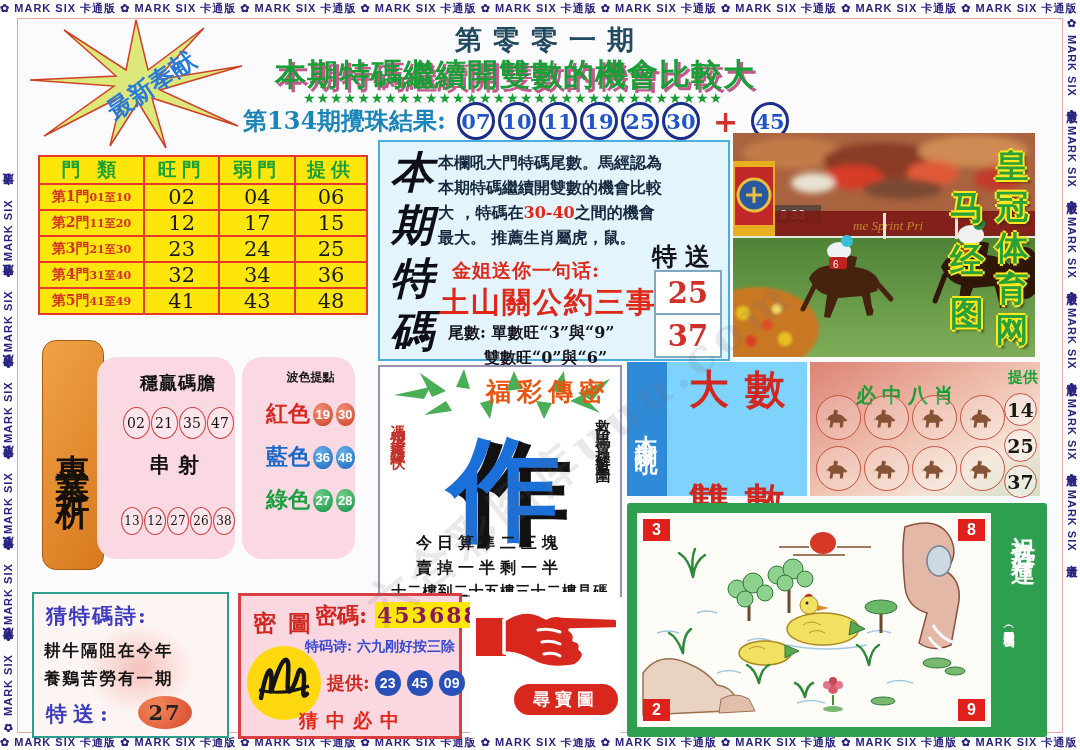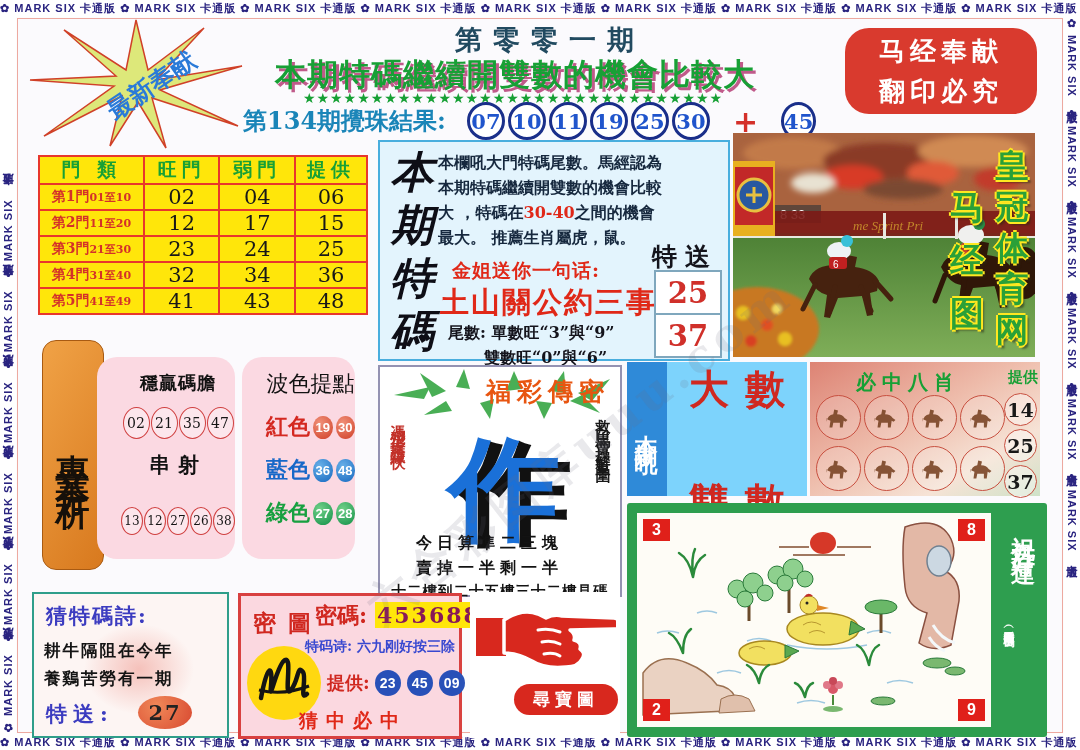--- a/index.html
+++ b/index.html
@@ -14,21 +14,21 @@
   .b-left{top:17px;bottom:16px;left:0;width:16px;writing-mode:vertical-rl;transform:rotate(180deg);line-height:16px;}
   .b-right{top:17px;bottom:16px;right:0;width:16px;writing-mode:vertical-rl;line-height:16px;}
   .inner{position:absolute;left:17px;top:18px;right:17px;bottom:17px;background:#fbfafd;border:1px solid #eda9a0;}
   
   .issue{left:370px;top:22px;width:360px;text-align:center;font-weight:900;font-size:27px;
          color:#214a60;letter-spacing:11px;}
   .main-title{left:250px;top:54px;width:530px;text-align:center;font-weight:900;font-size:31px;
          color:#17a035;letter-spacing:1px;text-shadow:3px 3px 0 #c05a8a;white-space:nowrap;}
   .stars{left:248px;top:90px;width:530px;text-align:center;color:#17a035;font-size:14px;letter-spacing:1px;
          font-family:"DejaVu Sans",sans-serif;white-space:nowrap;}
-  .result-row{left:243px;top:102px;width:560px;display:flex;align-items:center;gap:21px;}
+  .result-row{left:243px;top:102px;width:560px;display:flex;align-items:center;gap:11px;}
   .result-label{font-weight:900;font-size:24px;color:#1a85b8;white-space:nowrap;}
   .numball{width:32px;height:32px;border:3px solid #1a2f8a;border-radius:50%;background:#fff;
            color:#2055cc;font:bold 21px "DejaVu Serif",serif;display:flex;align-items:center;justify-content:center;}
   .plus{color:#d4302a;font-weight:900;font-size:30px;padding:0 2px;}
   .stamp{left:845px;top:28px;width:192px;height:86px;background:#d93a2e;border-radius:24px;color:#fff;
          text-align:center;font-weight:900;font-size:26px;line-height:40px;letter-spacing:5px;padding-top:3px;box-sizing:border-box;}
   
   .burst{left:26px;top:18px;width:218px;height:132px;}
   
   .tbl-title{left:38px;top:130px;width:332px;text-align:center;font-weight:900;font-size:21px;color:#141414;letter-spacing:3px;}
@@ -65,21 +65,21 @@
   .pinkbox{background:#fbd9e2;border-radius:20px;padding-left:24px;}
   .stable{left:97px;top:357px;width:114px;height:202px;text-align:center;}
   .stable .t{margin-top:14px;font-weight:900;font-size:18px;letter-spacing:1px;color:#121212;}
   .ovalrow{display:flex;justify-content:center;gap:1px;margin-top:12px;}
   .oval{border:1.5px solid #d04040;border-radius:50%;color:#141414;background:rgba(255,255,255,.35);
         display:flex;align-items:center;justify-content:center;font-family:"DejaVu Serif",serif;}
   .o1{width:25px;height:30px;font-size:14px;}
   .o2{width:20px;height:26px;font-size:12px;}
   .stable .mid{margin-top:12px;font-weight:900;font-size:21px;letter-spacing:8px;color:#121212;}
   .waves{left:242px;top:357px;width:113px;height:202px;padding-top:12px;box-sizing:border-box;}
-  .waves .t{text-align:center;font-weight:400;font-size:22px;color:#121212;}
+  .waves .t{text-align:center;font-weight:700;font-size:12px;color:#121212;}
   .wave-row{display:flex;align-items:center;justify-content:center;gap:3px;margin-top:13px;}
   .wave-row .lbl{font-weight:900;font-size:22px;white-space:nowrap;}
   .ball{width:23px;height:23px;border-radius:50%;color:#fff;font:bold 13px "Liberation Sans",sans-serif;
         display:flex;align-items:center;justify-content:center;}
   .wr-red .lbl{color:#d42820;} .wr-red .ball{background:radial-gradient(circle at 35% 30%,#f09078,#d04028);}
   .wr-blue .lbl{color:#1868c8;} .wr-blue .ball{background:radial-gradient(circle at 35% 30%,#68b0e8,#1668c0);}
   .wr-green .lbl{color:#18a040;} .wr-green .ball{background:radial-gradient(circle at 35% 30%,#70d088,#129048);}
   
   .fucai{left:378px;top:365px;width:244px;height:232px;background:#fff;border:2px solid #9492b2;box-sizing:border-box;}
   .fc-title{left:0;top:8px;width:100%;text-align:center;font-weight:900;font-size:25px;color:#e85510;
@@ -96,21 +96,21 @@
   
   .roar{left:627px;top:362px;width:180px;height:134px;display:flex;}
   .roar-blue{width:40px;background:#2f8ad8;display:flex;align-items:center;justify-content:center;}
   .roar-blue span{writing-mode:vertical-rl;color:#fff;font-weight:900;font-size:23px;letter-spacing:9px;}
   .roar-yellow{flex:1;background:#7dd3fc;display:flex;flex-direction:column;gap:29px;}
   .roar-yellow .w{flex:1;display:flex;align-items:center;justify-content:center;color:#d02820;
                   font-weight:900;font-size:40px;letter-spacing:16px;text-indent:16px;}
   .roar-div{height:2px;background:#1a9048;margin:0 8px;}
   
   .zodiac{left:810px;top:362px;width:230px;height:134px;background:linear-gradient(150deg,#dd8374 0%,#eebcab 45%,#f6e3d6 75%,#cfe2c8 100%);}
-  .zd-title{position:absolute;left:0;top:7px;width:196px;text-align:center;color:#17a035;font-weight:900;
+  .zd-title{position:absolute;left:0;top:20px;width:196px;text-align:center;color:#17a035;font-weight:900;
             font-size:20px;letter-spacing:6px;white-space:nowrap;}
   .zd-sub{position:absolute;right:2px;top:6px;color:#17a035;font-weight:900;font-size:15px;}
   .zd-grid{position:absolute;left:4px;top:30px;width:192px;display:flex;flex-wrap:wrap;}
   .zd-cell{width:48px;height:51px;display:flex;align-items:center;justify-content:center;}
   .zd-circle{width:43px;height:43px;border:1px solid #c85040;border-radius:50%;display:flex;align-items:center;
              justify-content:center;background:rgba(255,255,255,.18);}
   .zd-nums{position:absolute;right:3px;top:31px;display:flex;flex-direction:column;gap:3px;}
   .zd-num{width:31px;height:31px;border:1px solid #c85040;border-radius:50%;display:flex;align-items:center;
           justify-content:center;font:600 19px "DejaVu Serif",serif;color:#181818;background:rgba(255,255,255,.4);}
   
@@ -180,24 +180,20 @@
     <span style="display:flex;gap:3px;">
         <span class="numball">07</span>
         <span class="numball">10</span>
         <span class="numball">11</span>
         <span class="numball">19</span>
         <span class="numball">25</span>
         <span class="numball">30</span>
       </span>
     <span class="plus">+</span>
     <span class="numball">45</span>
-  </div>
-  <div class="abs stamp">
-    <div>马经奉献</div>
-    <div>翻印必究</div>
   </div>
 
   <table class="hot">
     <tbody>
         <tr>
       <td class="h" style="width:104px;">門 類</td>
       <td class="h" style="width:76px;">旺門</td>
       <td class="h" style="width:76px;">弱門</td>
       <td class="h" style="width:72px;">提供</td>
     </tr>

